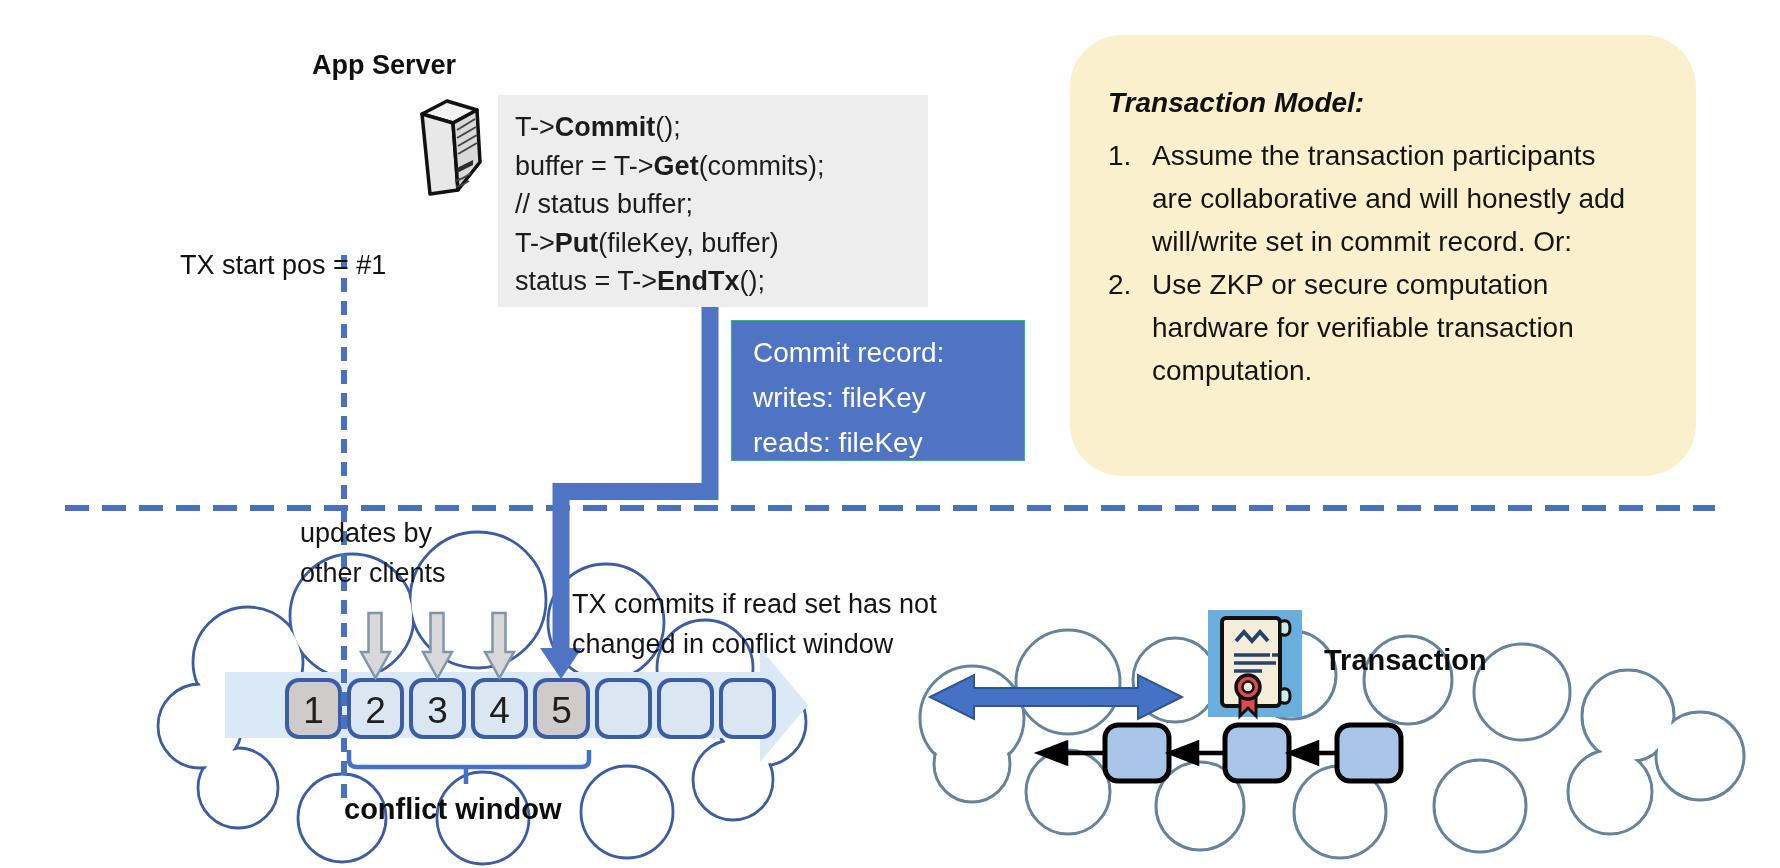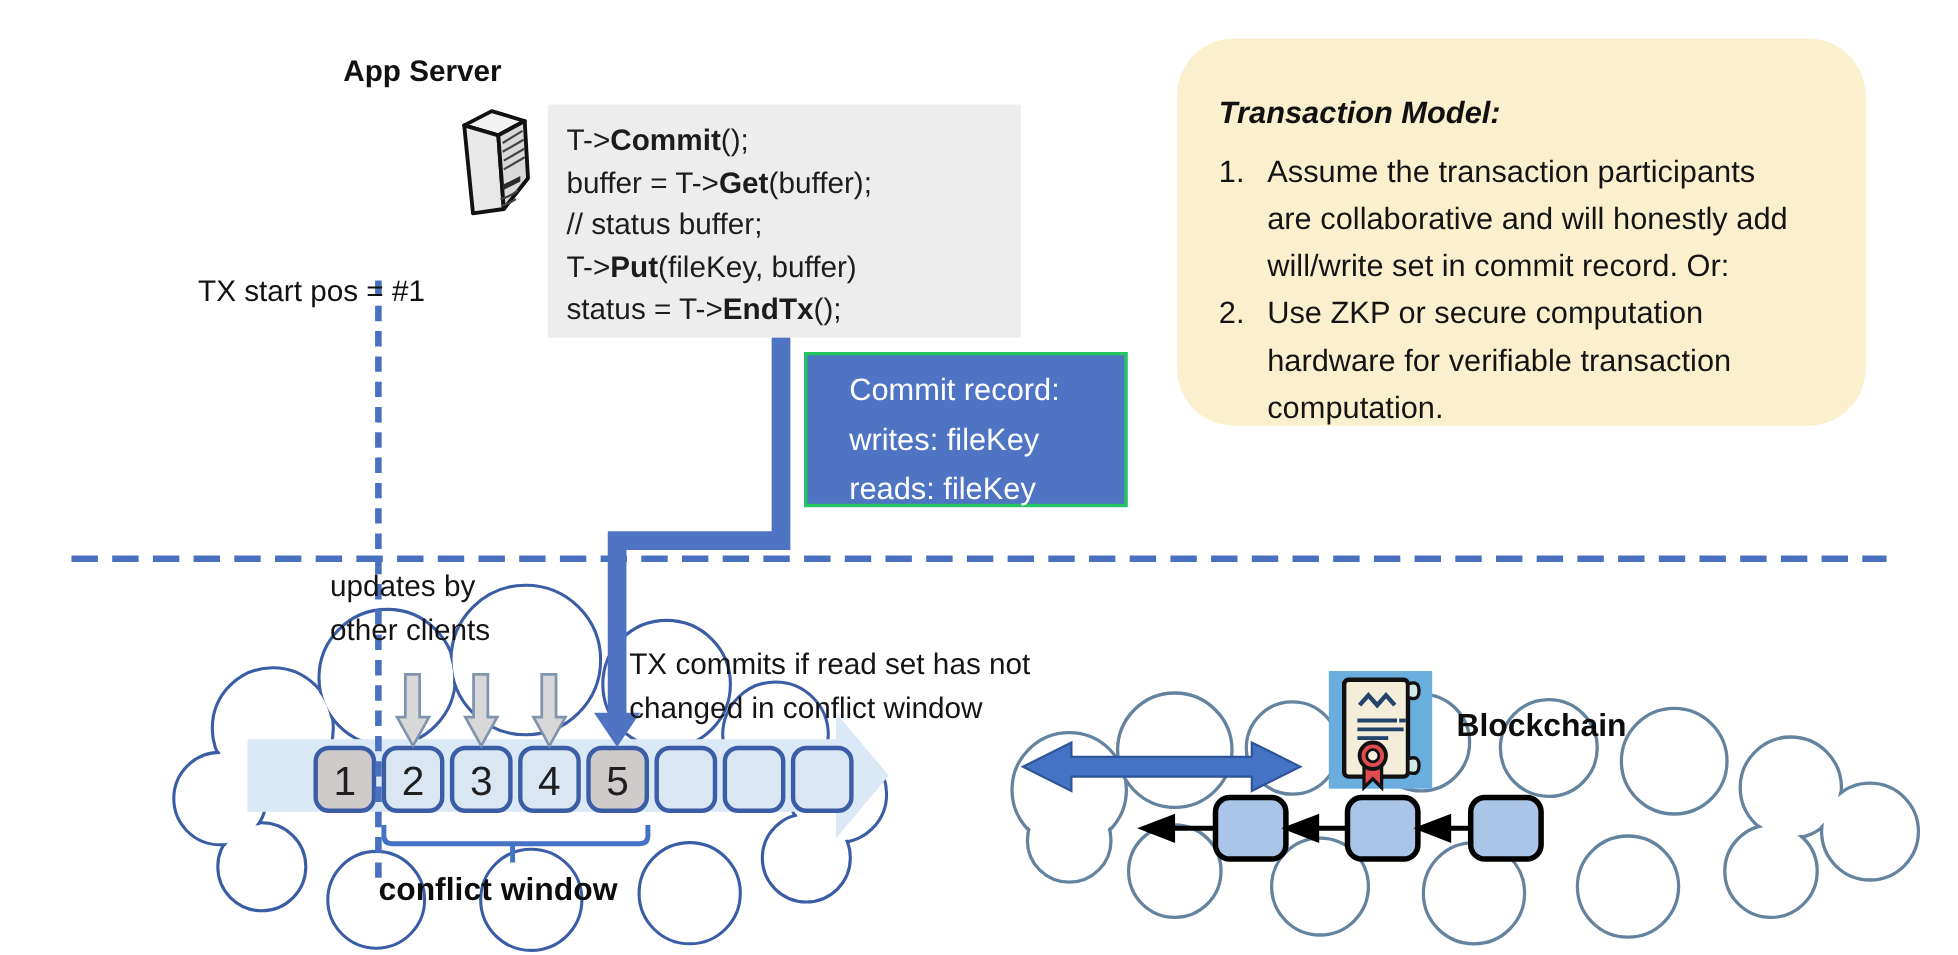--- a/index.html
+++ b/index.html
@@ -6,23 +6,23 @@
   #stage{position:relative;width:1780px;height:868px;background:#fff;overflow:hidden;
          font-family:"Liberation Sans",sans-serif;color:#1a1a1a;}
   #gfx{position:absolute;left:0;top:0;width:1780px;height:868px;}
   .abs{position:absolute;}
   .title{font-weight:bold;font-size:27px;color:#111;}
   .codeblock{left:498px;top:95px;width:430px;height:212px;background:#ededed;
              padding:13px 0 0 17px;box-sizing:border-box;font-size:27px;line-height:38.5px;color:#1c1c1c;}
   .codeblock b{font-weight:bold;}
   .txstart{left:180px;top:250px;font-size:27px;color:#111;}
   .commitbox{left:731px;top:320px;width:294px;height:141px;background:#4f74c4;
-             border:3px solid #22c55e;box-sizing:border-box;color:#ffffff;
-             padding:9px 0 0 38px;font-size:28px;line-height:45px;}
-  .yellowbox{left:1070px;top:35px;width:626px;height:352px;background:#faf0cd;
+             border:1px solid #22c55e;box-sizing:border-box;color:#ffffff;
+             padding:9px 0 0 21px;font-size:28px;line-height:45px;}
+  .yellowbox{left:1070px;top:35px;width:626px;height:441px;background:#faf0cd;
              border-radius:52px;box-sizing:border-box;padding:52px 30px 0 38px;}
   .ymtitle{font-weight:bold;font-style:italic;font-size:28px;color:#111;}
   .ymlist{margin-top:15px;}
   .ymitem{display:flex;font-size:28px;line-height:43px;color:#141414;}
   .ymnum{width:44px;flex:0 0 44px;}
   .ymtext{width:478px;}
   .updates{left:300px;top:513px;width:190px;font-size:27px;line-height:40px;color:#141414;}
   .commitnote{left:572px;top:584px;width:440px;font-size:27px;line-height:40px;color:#141414;}
   .conflictlabel{left:344px;top:793px;font-size:29px;font-weight:bold;color:#0d0d0d;}
   .bclabel{left:1324px;top:644px;font-size:29px;font-weight:bold;color:#0d0d0d;}
@@ -181,21 +181,21 @@
       </g>
       <polygon points="457,168 473,160 473,165 457,173" fill="#2b2b2b"></polygon>
       <path d="M455,181 q8,-2 16,-8 M456,187 q7,-2 13,-6" stroke="#444" stroke-width="2" fill="none"></path>
     </g>
   </svg>
 
   <div class="abs title" style="left:312px;top:50px;">App Server</div>
 
   <div class="abs codeblock" id="codeblock">
       <div><span>T-&gt;</span><b>Commit</b><span>();</span></div>
-      <div><span>buffer = T-&gt;</span><b>Get</b><span>(buffer);</span></div>
+      <div><span>buffer = T-&gt;</span><b>Get</b><span>(commits);</span></div>
       <div><span>// status buffer;</span></div>
       <div><span>T-&gt;</span><b>Put</b><span>(fileKey, buffer)</span></div>
       <div><span>status = T-&gt;</span><b>EndTx</b><span>();</span></div>
     </div>
 
   <div class="abs txstart">TX start pos = #1</div>
 
   <div class="abs commitbox">
     <div>Commit record:</div>
     <div>writes: fileKey</div>
@@ -215,21 +215,21 @@
       </div>
     </div>
   </div>
 
   <div class="abs updates">updates by other clients</div>
 
   <div class="abs conflictlabel">conflict window</div>
 
   <div class="abs commitnote">TX commits if read set has not changed in conflict window</div>
 
-  <div class="abs bclabel">Blockchain</div>
+  <div class="abs bclabel">Transaction</div>
 
   <div id="slotnums">
       <div class="slotnum" style="left: 287px;">1</div>
       <div class="slotnum" style="left: 349px;">2</div>
       <div class="slotnum" style="left: 411px;">3</div>
       <div class="slotnum" style="left: 473px;">4</div>
       <div class="slotnum" style="left: 535px;">5</div>
     </div>
 </div>
 

